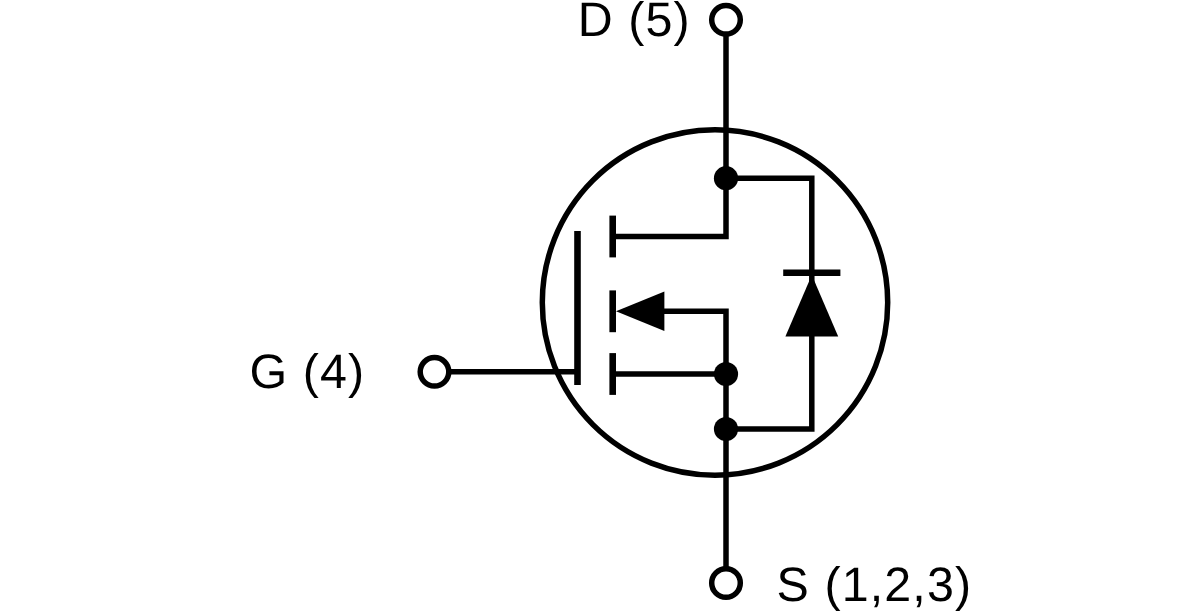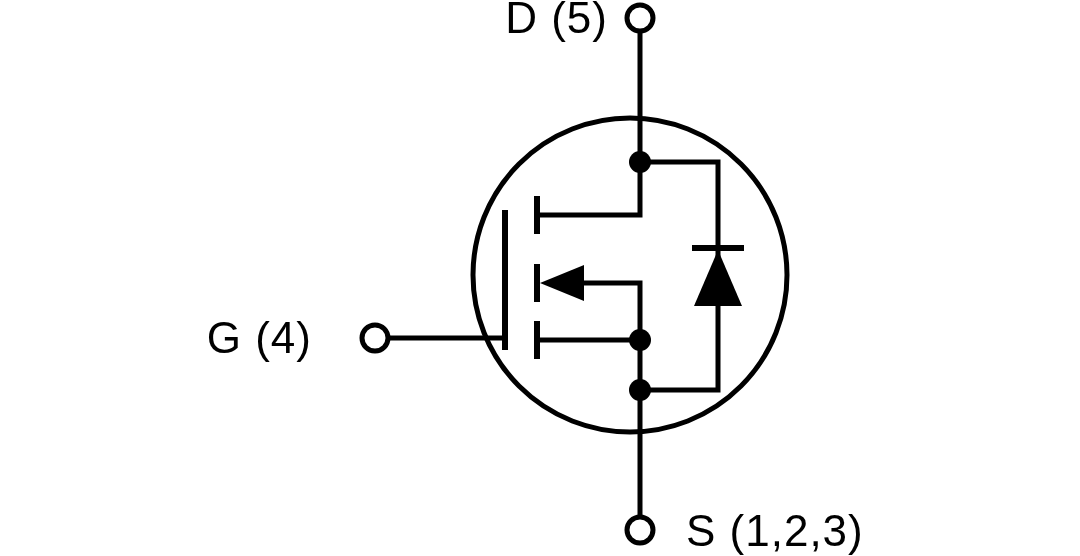--- a/index.html
+++ b/index.html
@@ -10,20 +10,21 @@
     margin: 0;
     padding: 0;
     background: var(--bg);
   }
   .stage {
     width: 1056px;
     height: 556px;
     background: var(--bg);
     position: relative;
     overflow: hidden;
+    margin-left: 20px;
   }
   svg { display: block; }
   .wire {
     stroke: var(--line);
     stroke-width: 5;
     fill: none;
   }
   .bar {
     stroke: var(--line);
     stroke-width: 6;

